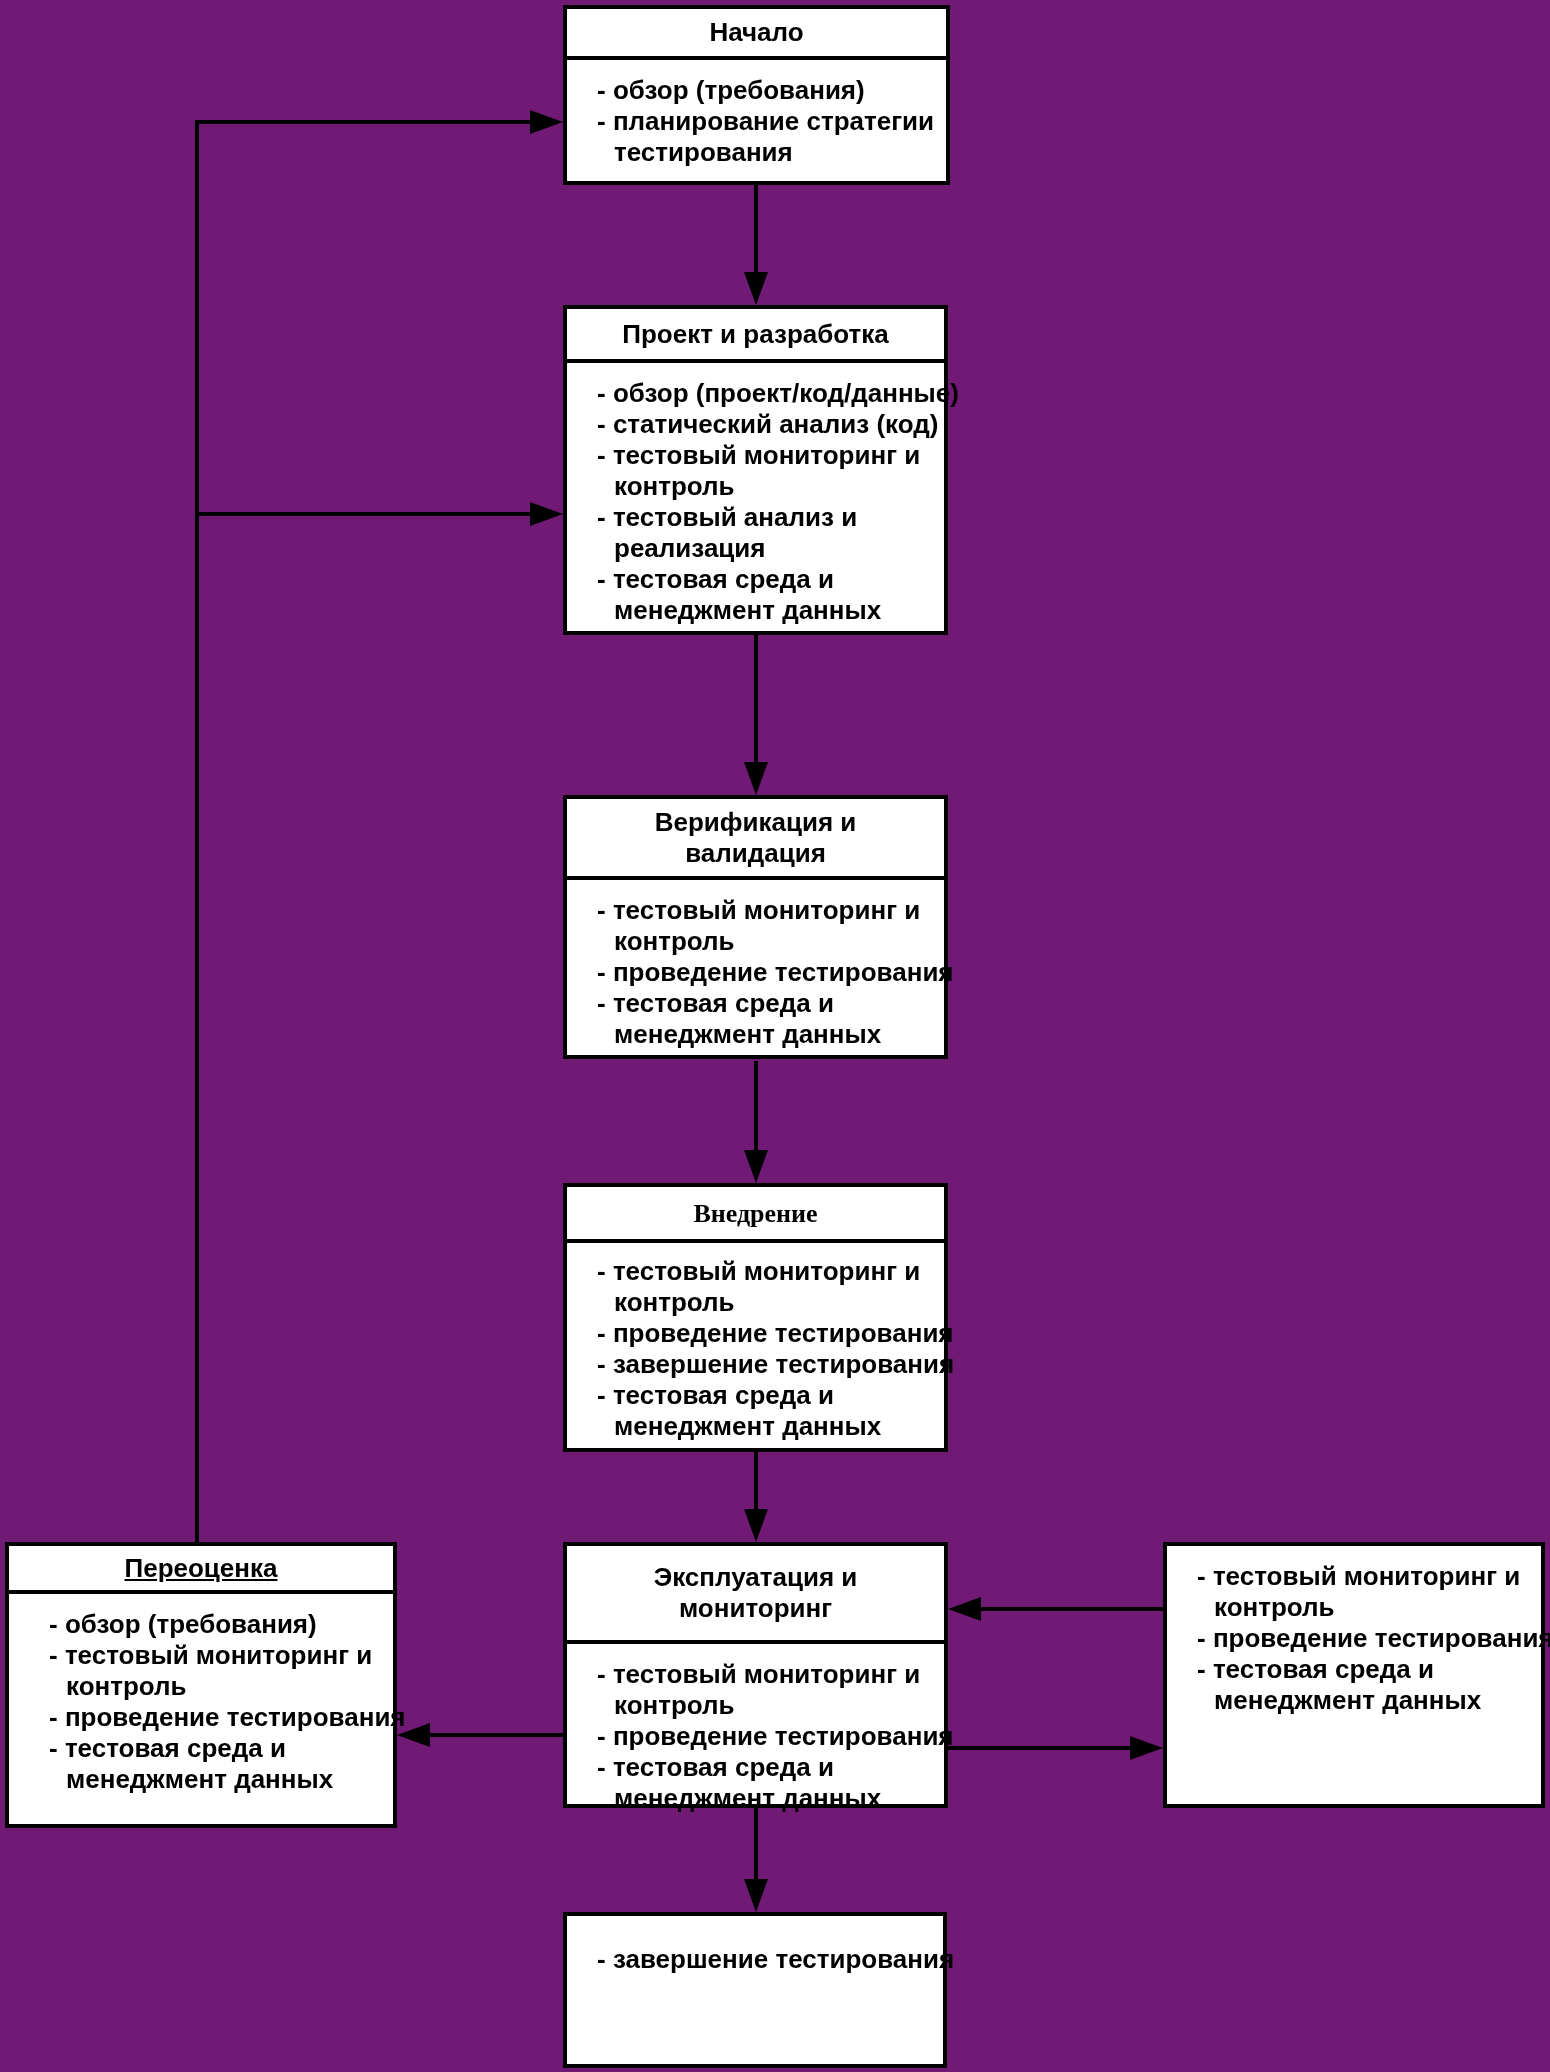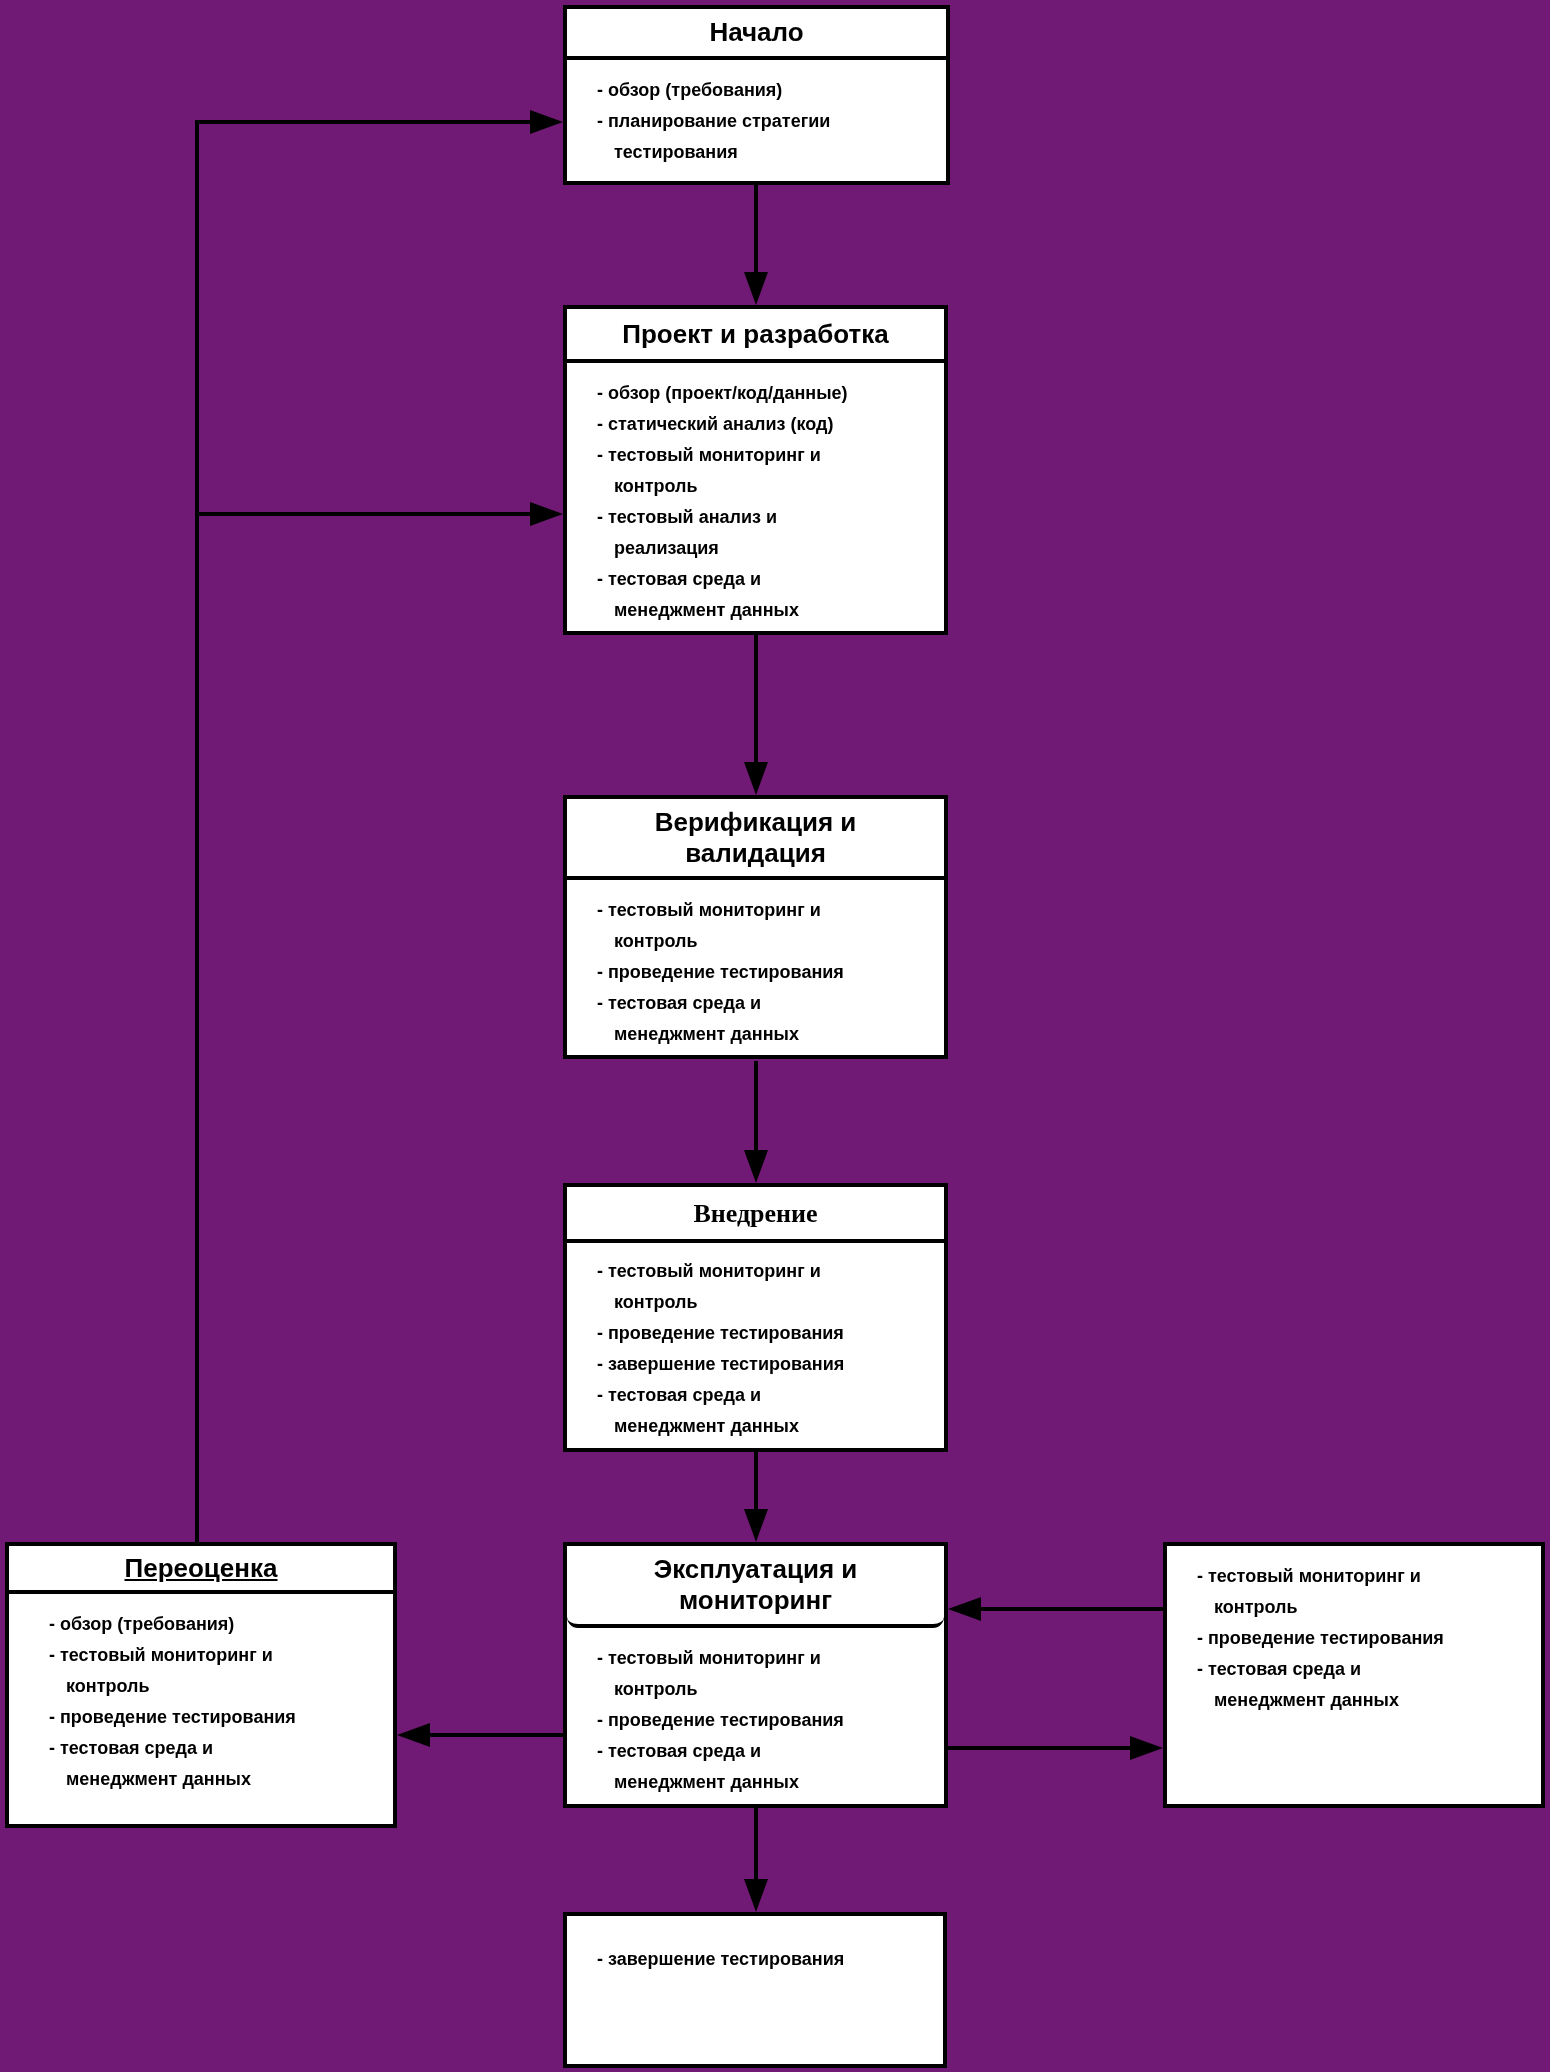--- a/index.html
+++ b/index.html
@@ -37,21 +37,21 @@
     justify-content: center;
     align-items: center;
     text-align: center;
     font-size: 26px;
     line-height: 31px;
     white-space: nowrap;
   }
   .box .body {
     box-sizing: border-box;
     padding: 15px 6px 0 30px;
-    font-size: 18px;
+    font-size: 26px;
     line-height: 31px;
   }
   .box .body.wide-pad { padding-left: 40px; }
   .box .body.center-pad { padding-top: 28px; }
   .line { white-space: nowrap; }
   .line.cont { padding-left: 17px; }
 </style>
 </head>
 <body>
 
@@ -161,21 +161,21 @@
       <div class="line">- тестовый мониторинг и</div>
       <div class="line cont">контроль</div>
       <div class="line">- проведение тестирования</div>
       <div class="line">- завершение тестирования</div>
       <div class="line">- тестовая среда и</div>
       <div class="line cont">менеджмент данных</div>
     </div>
   </div>
 
   <div class="box" style="left:563px; top:1542px; width:385px; height:266px;">
-    <div class="title" style="height:82px;border-radius:11px;">
+    <div class="title" style="height:98px;">
       <div>Эксплуатация и</div>
       <div>мониторинг</div>
     </div>
     <div class="body">
       <div class="line">- тестовый мониторинг и</div>
       <div class="line cont">контроль</div>
       <div class="line">- проведение тестирования</div>
       <div class="line">- тестовая среда и</div>
       <div class="line cont">менеджмент данных</div>
     </div>

